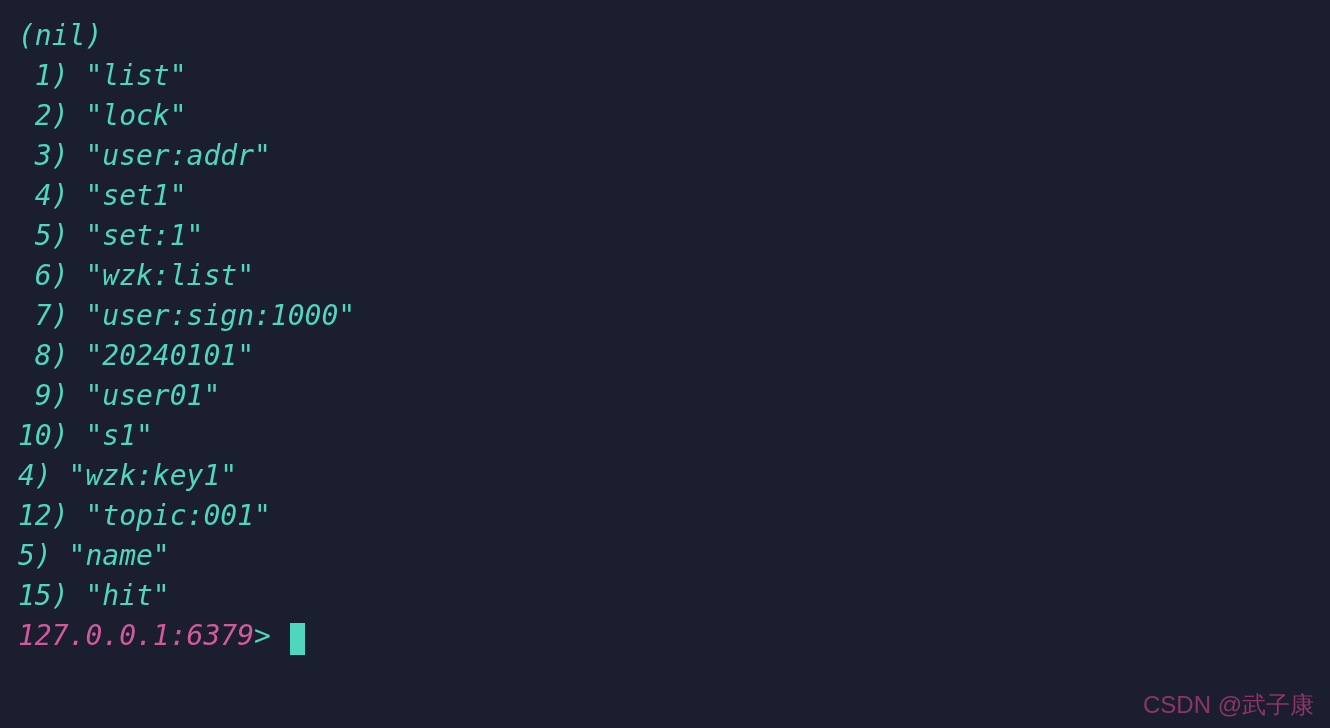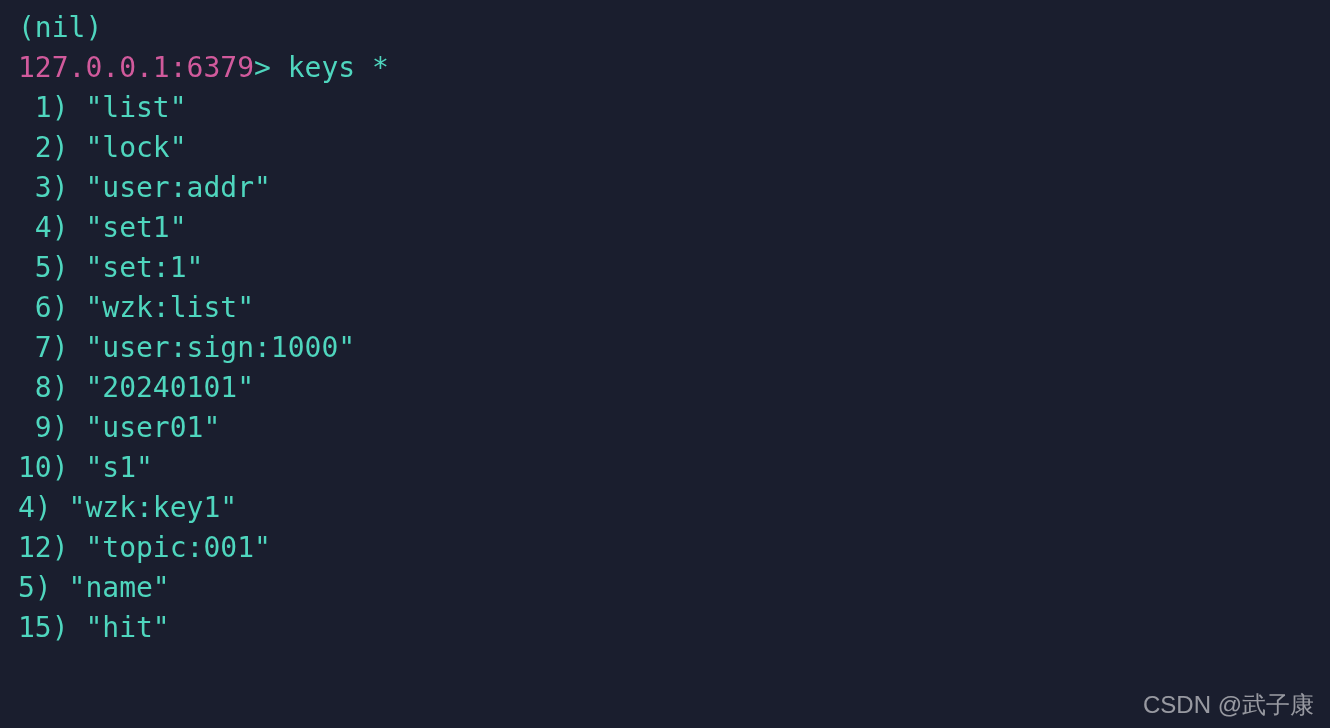--- a/index.html
+++ b/index.html
@@ -53,45 +53,46 @@
       background-color: #4fd6be;
       vertical-align: text-bottom;
       margin-left: 2px;
       position: relative;
       top: 3px;
     }
     .watermark {
       position: absolute;
       bottom: 6px;
       right: 16px;
-      color: #ffffff;
+      color: #ec4899;
       font-size: 24px;
       opacity: 0.55;
       font-family: sans-serif;
       margin-left: 16px;
     }
     .terminal {
-      padding-top: 8px;
+      padding-top: 16px;
+      font-style: italic;
     }
   </style>
 </head>
 <body>
 
 <div class="terminal">
   <div class="line"><span class="top-partial">(nil)</span></div>
-  <div class="line"><span class="prompt-host">127.0.0.1</span><span class="prompt-host">:</span><span class="prompt-port">6379</span><span class="prompt-arrow">&gt;</span><span class="command"> </span><span class="command">keys *</span></div>
   <div class="line"><span class="index"> 1</span><span class="paren">) </span><span class="value">"list"</span></div>
   <div class="line"><span class="index"> 2</span><span class="paren">) </span><span class="value">"lock"</span></div>
   <div class="line"><span class="index"> 3</span><span class="paren">) </span><span class="value">"user:addr"</span></div>
   <div class="line"><span class="index"> 4</span><span class="paren">) </span><span class="value">"set1"</span></div>
   <div class="line"><span class="index"> 5</span><span class="paren">) </span><span class="value">"set:1"</span></div>
   <div class="line"><span class="index"> 6</span><span class="paren">) </span><span class="value">"wzk:list"</span></div>
   <div class="line"><span class="index"> 7</span><span class="paren">) </span><span class="value">"user:sign:1000"</span></div>
   <div class="line"><span class="index"> 8</span><span class="paren">) </span><span class="value">"20240101"</span></div>
   <div class="line"><span class="index"> 9</span><span class="paren">) </span><span class="value">"user01"</span></div>
   <div class="line"><span class="index">10</span><span class="paren">) </span><span class="value">"s1"</span></div>
   <div class="line"><span class="index">4</span><span class="paren">) </span><span class="value">"wzk:key1"</span></div>
   <div class="line"><span class="index">12</span><span class="paren">) </span><span class="value">"topic:001"</span></div>
   <div class="line"><span class="index">5</span><span class="paren">) </span><span class="value">"name"</span></div>
   <div class="line"><span class="index">15</span><span class="paren">) </span><span class="value">"hit"</span></div>
+  <div class="line"><span class="prompt-host">127.0.0.1</span><span class="prompt-host">:</span><span class="prompt-port">6379</span><span class="prompt-arrow">&gt;</span><span class="command"> </span><span class="cursor"></span></div>
 </div>
 
 <div class="watermark">CSDN @武子康</div>
 
 </body></html>

